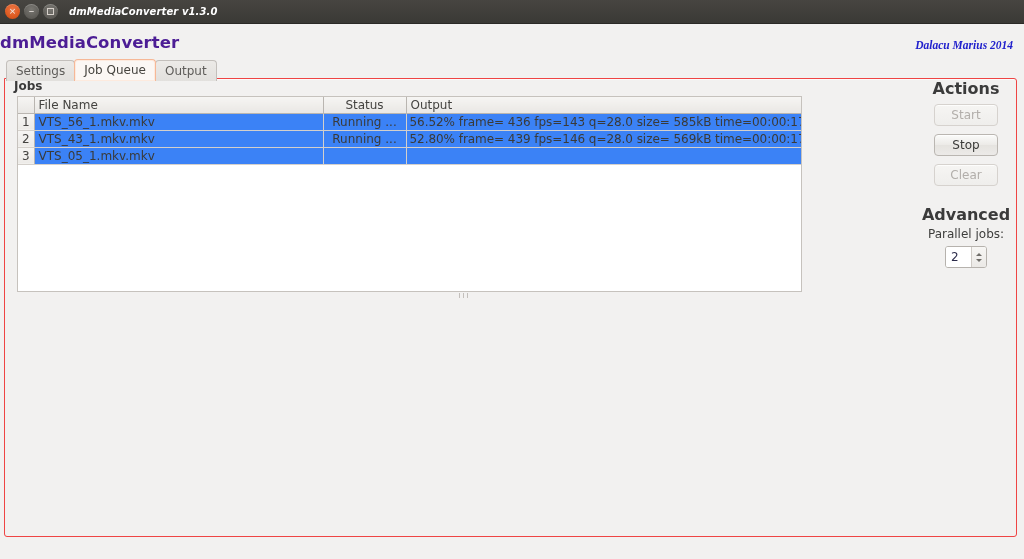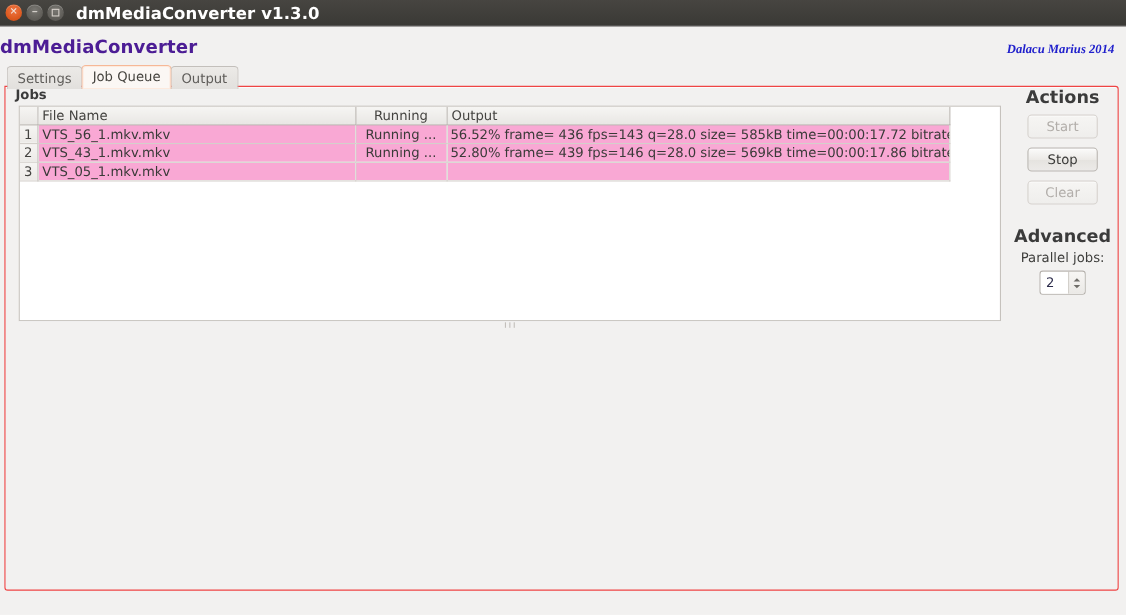--- a/index.html
+++ b/index.html
@@ -63,25 +63,26 @@
   .wbtn.min span { font-size: 11px; margin-top: -3px; }
   .wbtn.max span {
     width: 7px; height: 7px;
     left: 4px; top: 4px; right: auto; bottom: auto;
     border: 1px solid #d6d0ca;
     background: transparent;
     box-sizing: border-box;
   }
   .wtitle {
     color: #ffffff;
-    font-size: 15px;
+    font-size: 10px;
     font-weight: bold;
     margin-left: 11px;
     letter-spacing: .1px;
     white-space: nowrap;
+    font-style: italic;
   }
 
   
   .appheader {
     position: relative;
     height: 22px;
     flex: 0 0 auto;
     background: #f2f1f0;
     margin-top: 9px;
   }
@@ -163,21 +164,21 @@
     left: 9px;
     top: 0px;
     font-size: 12px;
     font-weight: bold;
     color: #3b3b3b;
   }
   .jobs-box {
     position: absolute;
     left: 12px;
     top: 17px;
-    width: 893px;
+    width: 785px;
     height: 196px;
     background: #ffffff;
     border: 1px solid #c6c2bd;
     box-sizing: border-box;
     overflow: hidden;
   }
   .splitter {
     position: absolute;
     left: 12px;
     top: 213px;
@@ -224,21 +225,21 @@
   }
   table.jobs th.hnum { padding: 0; border-right: 1px solid #b9b5b0; }
   table.jobs th.hstat { text-align: center; padding: 0; }
 
   table.jobs td {
     height: 17px;
     border-right: 1px solid #d4d0cb;
     border-bottom: 1px solid #d4d0cb;
     padding: 0 0 0 4px;
     color: #3a3a38;
-    background: #f9a8d4;
+    background: #3b82f6;
     white-space: nowrap;
     overflow: hidden;
     box-sizing: border-box;
     vertical-align: middle;
   }
   table.jobs td.num {
     background: linear-gradient(to bottom, #f6f5f3 0%, #eceae7 100%);
     border-right: 1px solid #b9b5b0;
     text-align: center;
     padding: 0;
@@ -375,21 +376,21 @@
         <colgroup>
           <col class="c-num">
             <col class="c-name">
             <col class="c-stat">
             <col class="c-out">
         </colgroup>
         <thead>
           <tr>
             <th class="hnum"></th>
             <th>File Name</th>
-            <th class="hstat">Running</th>
+            <th class="hstat">Status</th>
             <th>Output</th>
           </tr>
         </thead>
         <tbody>
           <tr>
             <td class="num">1</td>
             <td>VTS_56_1.mkv.mkv</td>
             <td class="stat">Running ...</td>
             <td class="out">56.52%  frame=  436 fps=143 q=28.0 size=    585kB time=00:00:17.72 bitrate= 270.1</td>
           </tr>

